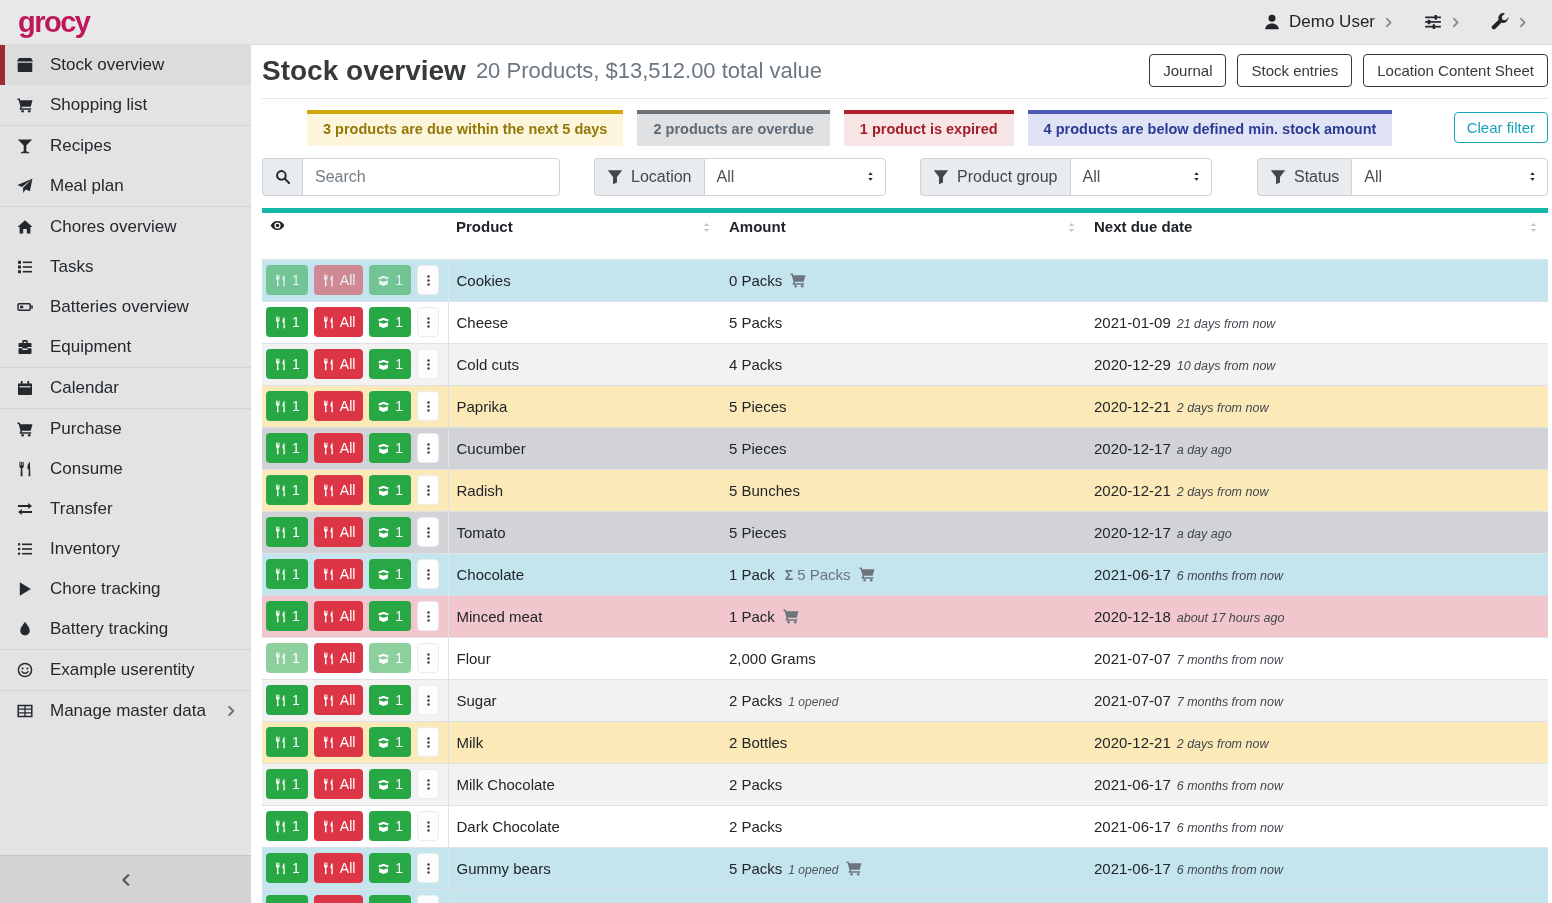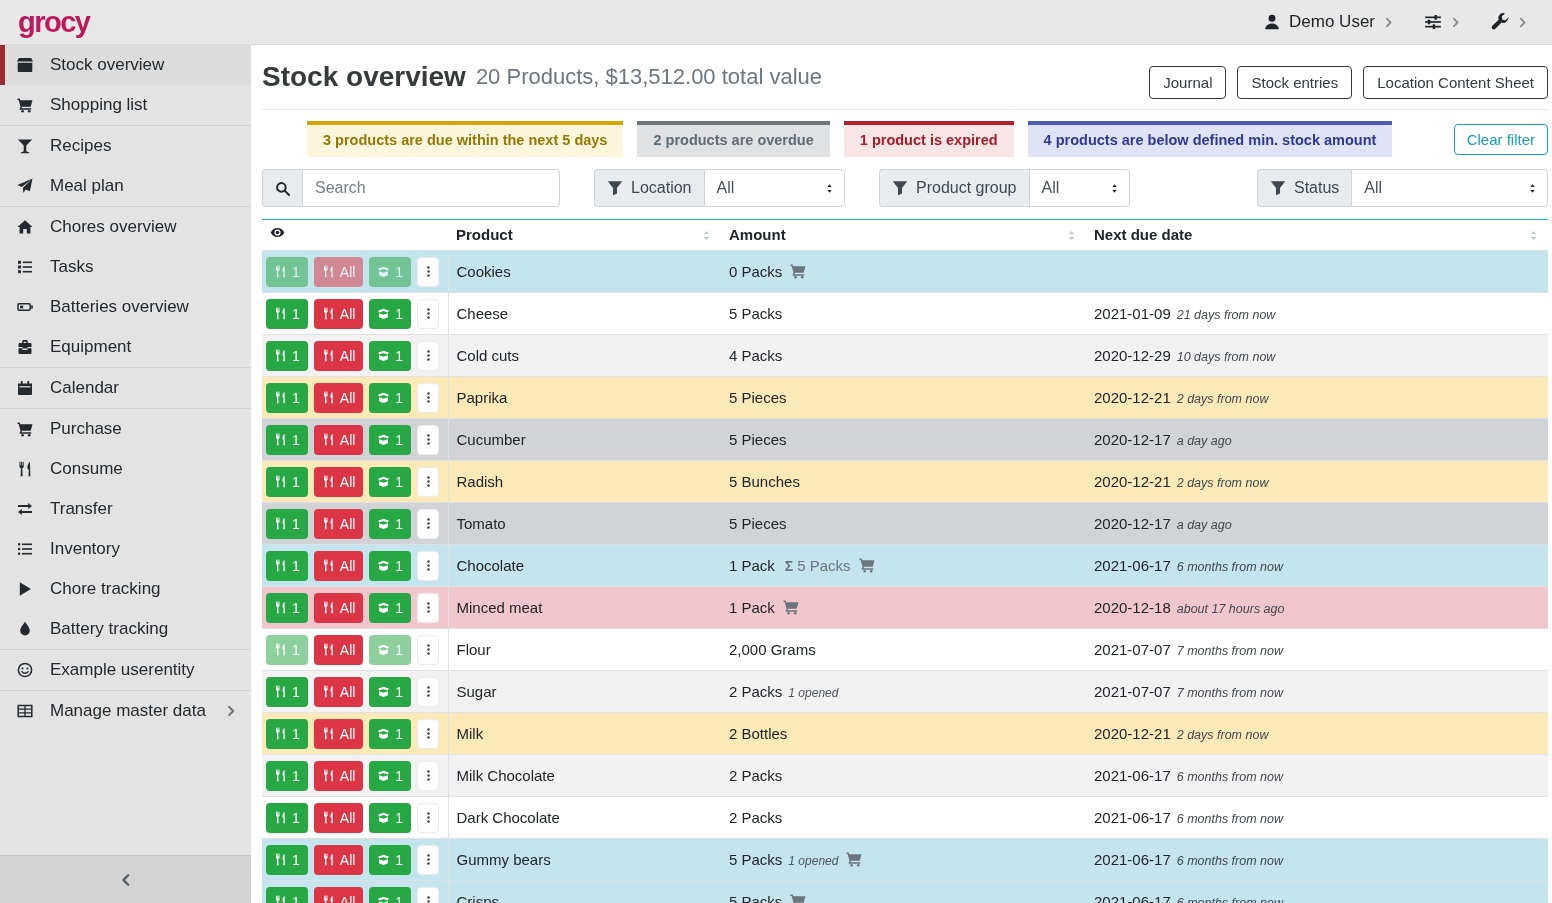--- a/index.html
+++ b/index.html
@@ -44,21 +44,21 @@
     height:48px; background:#d3d3d3; border-top:1px solid #c4c4c4;
     display:flex; align-items:center; justify-content:center; color:#55595d; font-size:14px; cursor:pointer;
   }
 
   
   .main { flex:1; background:#fff; padding:9px 4px 0 11px; min-width:0; overflow:hidden; }
 
   .page-head { display:flex; align-items:center; padding-bottom:10px; border-bottom:1px solid #e7e7e7; }
   .page-head h1 { margin:0; font-size:28px; font-weight:600; color:#373a3c; line-height:1.2; }
   .subtitle { font-size:22px; color:#6d7780; margin-left:10px; }
-  .head-buttons { margin-left:auto; display:flex; gap:11px;margin-top:12px; }
+  .head-buttons { margin-left:auto; display:flex; gap:11px; }
   .btn-outline {
     background:#fff; border:1px solid #343a40; color:#343a40; font-family:inherit;
     font-size:15px; padding:7px 13px; border-radius:4px; cursor:pointer; white-space:nowrap;
   }
 
   
   .alerts-row { display:flex; align-items:stretch; gap:14px; margin-top:11px;padding-left:45px; }
   .alert {
     border-top:4px solid; padding:7px 16px 9px; font-size:14.5px; font-weight:bold;
     display:flex; align-items:center; cursor:pointer; white-space:nowrap;
@@ -79,34 +79,34 @@
   .prepend {
     background:#e9ecef; border:1px solid #ced4da; border-right:0; border-radius:4px 0 0 4px;
     display:flex; align-items:center; gap:8px; padding:0 12px; font-size:16px; color:#3f4850; white-space:nowrap;
   }
   .search-group .prepend { color:#212529; font-size:15px; }
   .search-group input {
     flex:1; min-width:0; border:1px solid #ced4da; border-radius:0 4px 4px 0;
     padding:0 12px; font-size:16px; color:#495057; outline:none; font-family:inherit; background:#fff;
   }
   .search-group input::placeholder { color:#757d85; }
-  .filter-group { width:251px; }
+  .filter-group { width:292px; }
   .filter-group.status-group { margin-left:auto; width:291px; }
   .select {
     flex:1; min-width:0; border:1px solid #ced4da; border-radius:0 4px 4px 0; background:#fff;
     display:flex; align-items:center; justify-content:space-between; padding:0 9px 0 12px;
     font-size:16px; color:#495057; cursor:pointer;
   }
   .select .sel-arrows { font-size:11px; color:#212529; }
 
   
   .stock-table { width:100%; border-collapse:collapse; table-layout:fixed; margin-top:12px; }
   .stock-table th {
     text-align:left; font-size:15px; font-weight:bold; color:#212529;
-    padding:5px 8px 7px 8px; border-top:1px solid #14b8a6; border-bottom:1px solid #dee2e6;
+    padding:5px 8px 23px 8px; border-top:5px solid #14b8a6; border-bottom:1px solid #dee2e6;
     cursor:pointer; white-space:nowrap;
   }
   .stock-table th .sort { float:right; color:#c2c8cd; font-size:13px; margin-top:3px; }
   .th-eye { color:#585d62; font-size:15px; padding-left:10px; }
   .stock-table td {
     height:41px; padding:0 8px; font-size:15px; color:#212529; vertical-align:middle;
     border-top:1px solid #dee2e6; white-space:nowrap; overflow:hidden;
   }
   .stock-table tr:first-child td { border-top:none; }
   td.actions { padding:0 0 0 4px; border-right:1px solid #dee2e6; }

